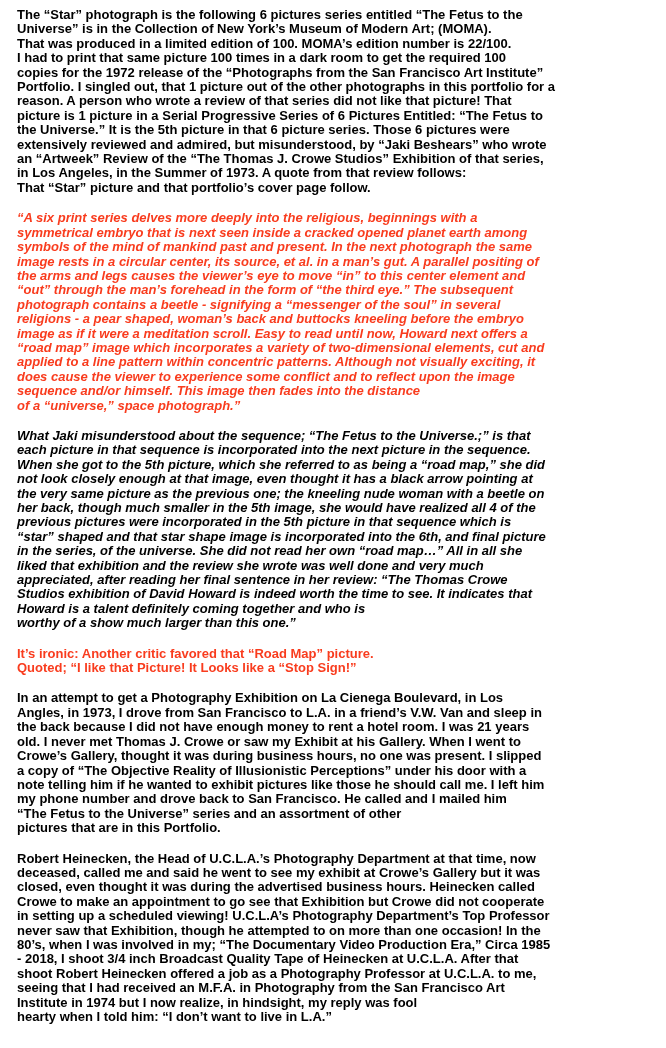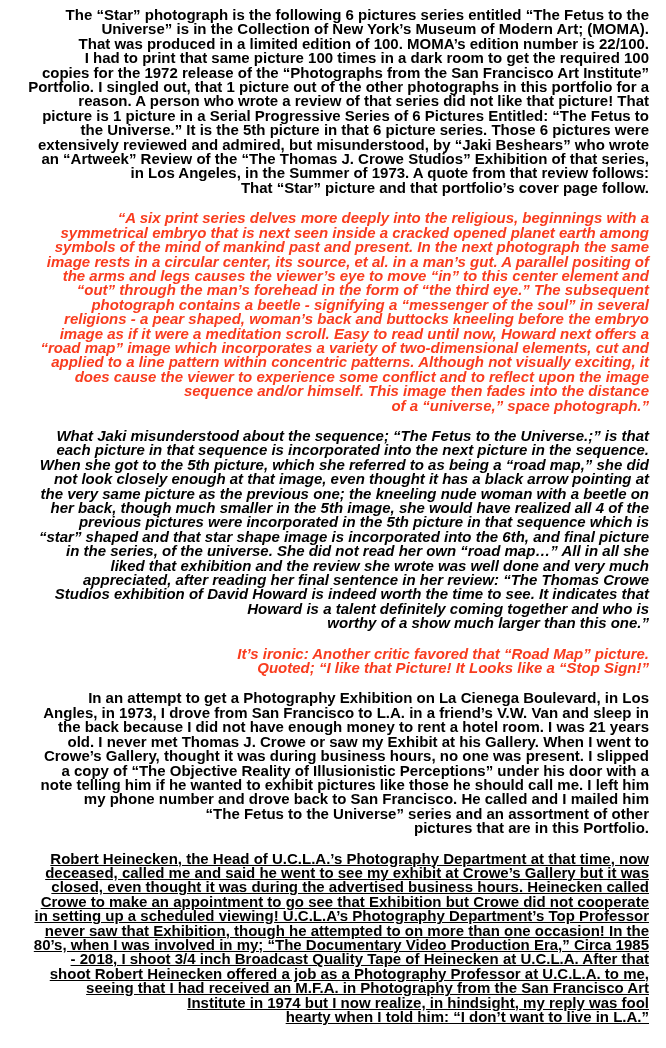--- a/index.html
+++ b/index.html
@@ -14,24 +14,24 @@
     box-sizing: border-box;
     padding-top: 8px;
     overflow: hidden;
     font-family: "Liberation Sans", "DejaVu Sans", sans-serif;
   }
   .doc {
     width: 632px;
     margin: 0 auto;
   }
   .para {
-    font-size: 15px;
+    font-size: 13px;
     font-weight: 700;
     line-height: 14.4px;
-    text-align: right;
+    text-align: left;
     white-space: pre-line;
     color: #000000;
     margin: 0 0 16px 0;
     letter-spacing: 0px;
   }
 </style>
 </head>
 <body>
 
 <div class="page">
@@ -70,33 +70,33 @@
 the very same picture as the previous one; the kneeling nude woman with a beetle on
 her back, though much smaller in the 5th image, she would have realized all 4 of the
 previous pictures were incorporated in the 5th picture in that sequence which is
 “star” shaped and that star shape image is incorporated into the 6th, and final picture
 in the series, of the universe. She did not read her own “road map…” All in all she
 liked that exhibition and the review she wrote was well done and very much
 appreciated, after reading her final sentence in her review: “The Thomas Crowe
 Studios exhibition of David Howard is indeed worth the time to see. It indicates that
 Howard is a talent definitely coming together and who is
 worthy of a show much larger than this one.”</p>
-    <p class="para" style="color: rgb(249, 60, 30); font-style: italic;">It’s ironic: Another critic favored that “Road Map” picture.
+    <p class="para" style="color: rgb(249, 60, 30);">It’s ironic: Another critic favored that “Road Map” picture.
 Quoted; “I like that Picture! It Looks like a “Stop Sign!”</p>
     <p class="para" style="color: rgb(0, 0, 0);">In an attempt to get a Photography Exhibition on La Cienega Boulevard, in Los
 Angles, in 1973, I drove from San Francisco to L.A. in a friend’s V.W. Van and sleep in
 the back because I did not have enough money to rent a hotel room. I was 21 years
 old. I never met Thomas J. Crowe or saw my Exhibit at his Gallery. When I went to
 Crowe’s Gallery, thought it was during business hours, no one was present. I slipped
 a copy of “The Objective Reality of Illusionistic Perceptions” under his door with a
 note telling him if he wanted to exhibit pictures like those he should call me. I left him
 my phone number and drove back to San Francisco. He called and I mailed him
 “The Fetus to the Universe” series and an assortment of other
 pictures that are in this Portfolio.</p>
-    <p class="para" style="color: rgb(0, 0, 0); text-decoration: underline;">Robert Heinecken, the Head of U.C.L.A.’s Photography Department at that time, now
+    <p class="para" style="color: rgb(0, 0, 0);">Robert Heinecken, the Head of U.C.L.A.’s Photography Department at that time, now
 deceased, called me and said he went to see my exhibit at Crowe’s Gallery but it was
 closed, even thought it was during the advertised business hours. Heinecken called
 Crowe to make an appointment to go see that Exhibition but Crowe did not cooperate
 in setting up a scheduled viewing! U.C.L.A’s Photography Department’s Top Professor
 never saw that Exhibition, though he attempted to on more than one occasion! In the
 80’s, when I was involved in my; “The Documentary Video Production Era,” Circa 1985
 - 2018, I shoot 3/4 inch Broadcast Quality Tape of Heinecken at U.C.L.A. After that
 shoot Robert Heinecken offered a job as a Photography Professor at U.C.L.A. to me,
 seeing that I had received an M.F.A. in Photography from the San Francisco Art
 Institute in 1974 but I now realize, in hindsight, my reply was fool

